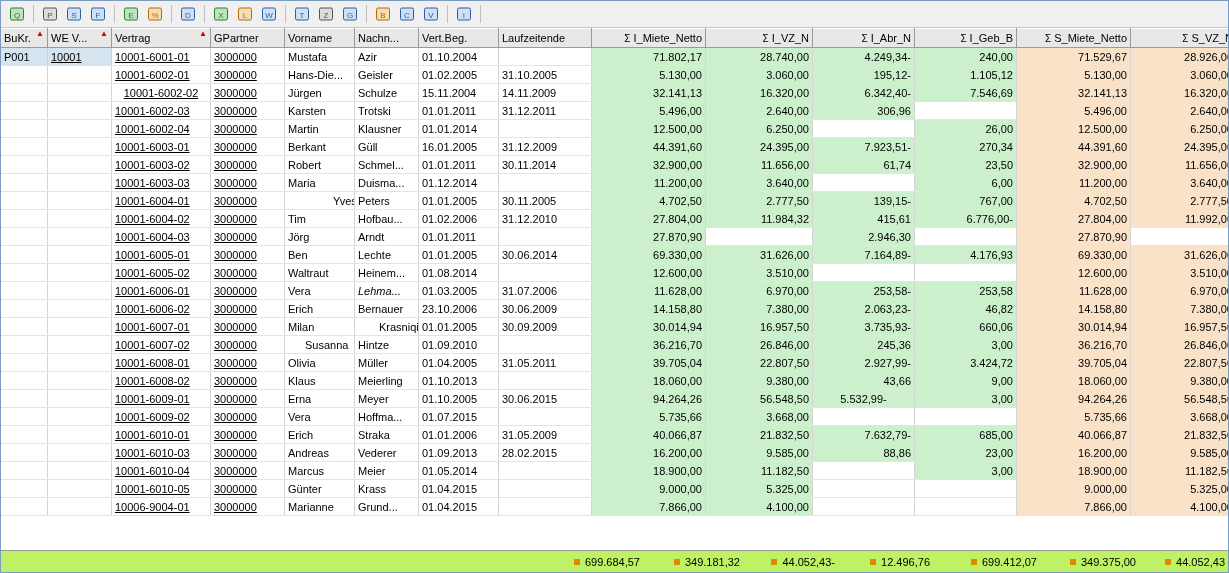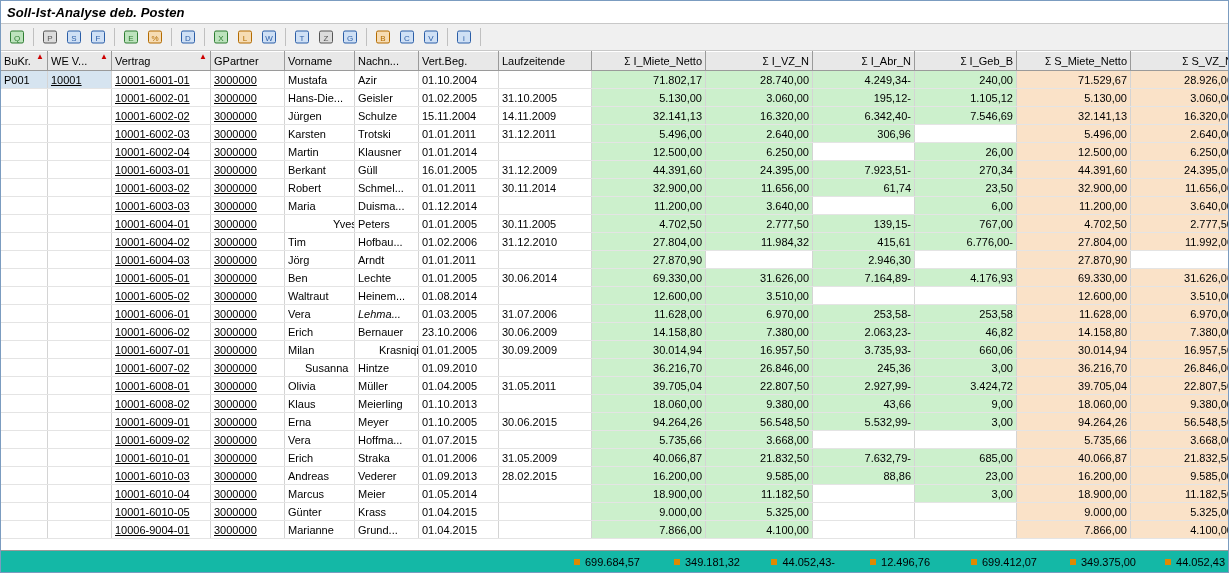--- a/index.html
+++ b/index.html
@@ -103,21 +103,21 @@
   }
   td.sel{
     background:#d6e4f0;
   }
   td.g{background:#ccf0cc;}
   td.o{background:#fae2c8;}
   tr.row:nth-child(n) td{}
   
   .totalbar{
     height:22px;
-    background:#14b8a6;
+    background:#bef264;
     border-top:1px solid #9a9a9a;
     display:flex;align-items:stretch;
     box-sizing:border-box;
   }
   .totalbar .cell{
     display:flex;align-items:center;justify-content:flex-end;
     padding:0 3px;
     font-size:11px;
     box-sizing:border-box;
     white-space:nowrap;
@@ -127,23 +127,20 @@
   .dot{
     width:6px;height:6px;background:#e08a00;display:inline-block;margin-right:5px;
     vertical-align:middle;
   }
 </style>
 </head>
 <body>
 
 <div class="app">
 
-  <div class="titlebar">
-    <span class="title">Soll-Ist-Analyse deb. Posten</span>
-  </div>
 
   <div class="toolbar" id="toolbar">
       <div class="tb-btn" title="Aktualisieren">
         <svg class="ico" viewBox="0 0 16 16">
           <rect x="1.5" y="2" width="13" height="12" rx="1.5" fill="#bde3bd" stroke="#2e7d32" stroke-width="1"></rect>
           <text x="8" y="11.5" text-anchor="middle" font-family="Liberation Sans, sans-serif" font-size="8" fill="#2e7d32">Q</text>
         </svg>
       </div>
       <div class="tb-sep"></div>
       <div class="tb-btn" title="Drucken">
@@ -300,21 +297,21 @@
             <td class="num g" style="width: 107px;">5.130,00</td>
             <td class="num g" style="width: 100px;">3.060,00</td>
             <td class="num g" style="width: 95px;">195,12-</td>
             <td class="num g" style="width: 95px;">1.105,12</td>
             <td class="num o" style="width: 107px;">5.130,00</td>
             <td class="num o" style="width: 99px;">3.060,00</td>
           </tr>
           <tr class="row">
             <td class="txt" style="width: 40px;"></td>
             <td class="txt" style="width: 57px;"></td>
-            <td class="txt link" style="width: 92px;">10001-6002-02</td>
+            <td class="txt link" style="width: 92px; text-align: center;">10001-6002-02</td>
             <td class="txt link" style="width: 67px;">3000000</td>
             <td class="txt" style="width: 63px;">Jürgen</td>
             <td class="txt" style="width: 57px;">Schulze</td>
             <td class="txt" style="width: 73px;">15.11.2004</td>
             <td class="txt" style="width: 86px;">14.11.2009</td>
             <td class="num g" style="width: 107px;">32.141,13</td>
             <td class="num g" style="width: 100px;">16.320,00</td>
             <td class="num g" style="width: 95px;">6.342,40-</td>
             <td class="num g" style="width: 95px;">7.546,69</td>
             <td class="num o" style="width: 107px;">32.141,13</td>
@@ -580,21 +577,21 @@
             <td class="txt" style="width: 40px;"></td>
             <td class="txt" style="width: 57px;"></td>
             <td class="txt link" style="width: 92px;">10001-6009-01</td>
             <td class="txt link" style="width: 67px;">3000000</td>
             <td class="txt" style="width: 63px;">Erna</td>
             <td class="txt" style="width: 57px;">Meyer</td>
             <td class="txt" style="width: 73px;">01.10.2005</td>
             <td class="txt" style="width: 86px;">30.06.2015</td>
             <td class="num g" style="width: 107px;">94.264,26</td>
             <td class="num g" style="width: 100px;">56.548,50</td>
-            <td class="num g" style="width: 95px;">5.532,99-</td>
+            <td class="num g" style="width: 95px; text-align: center;">5.532,99-</td>
             <td class="num g" style="width: 95px;">3,00</td>
             <td class="num o" style="width: 107px;">94.264,26</td>
             <td class="num o" style="width: 99px;">56.548,50</td>
           </tr>
           <tr class="row">
             <td class="txt" style="width: 40px;"></td>
             <td class="txt" style="width: 57px;"></td>
             <td class="txt link" style="width: 92px;">10001-6009-02</td>
             <td class="txt link" style="width: 67px;">3000000</td>
             <td class="txt" style="width: 63px;">Vera</td>

